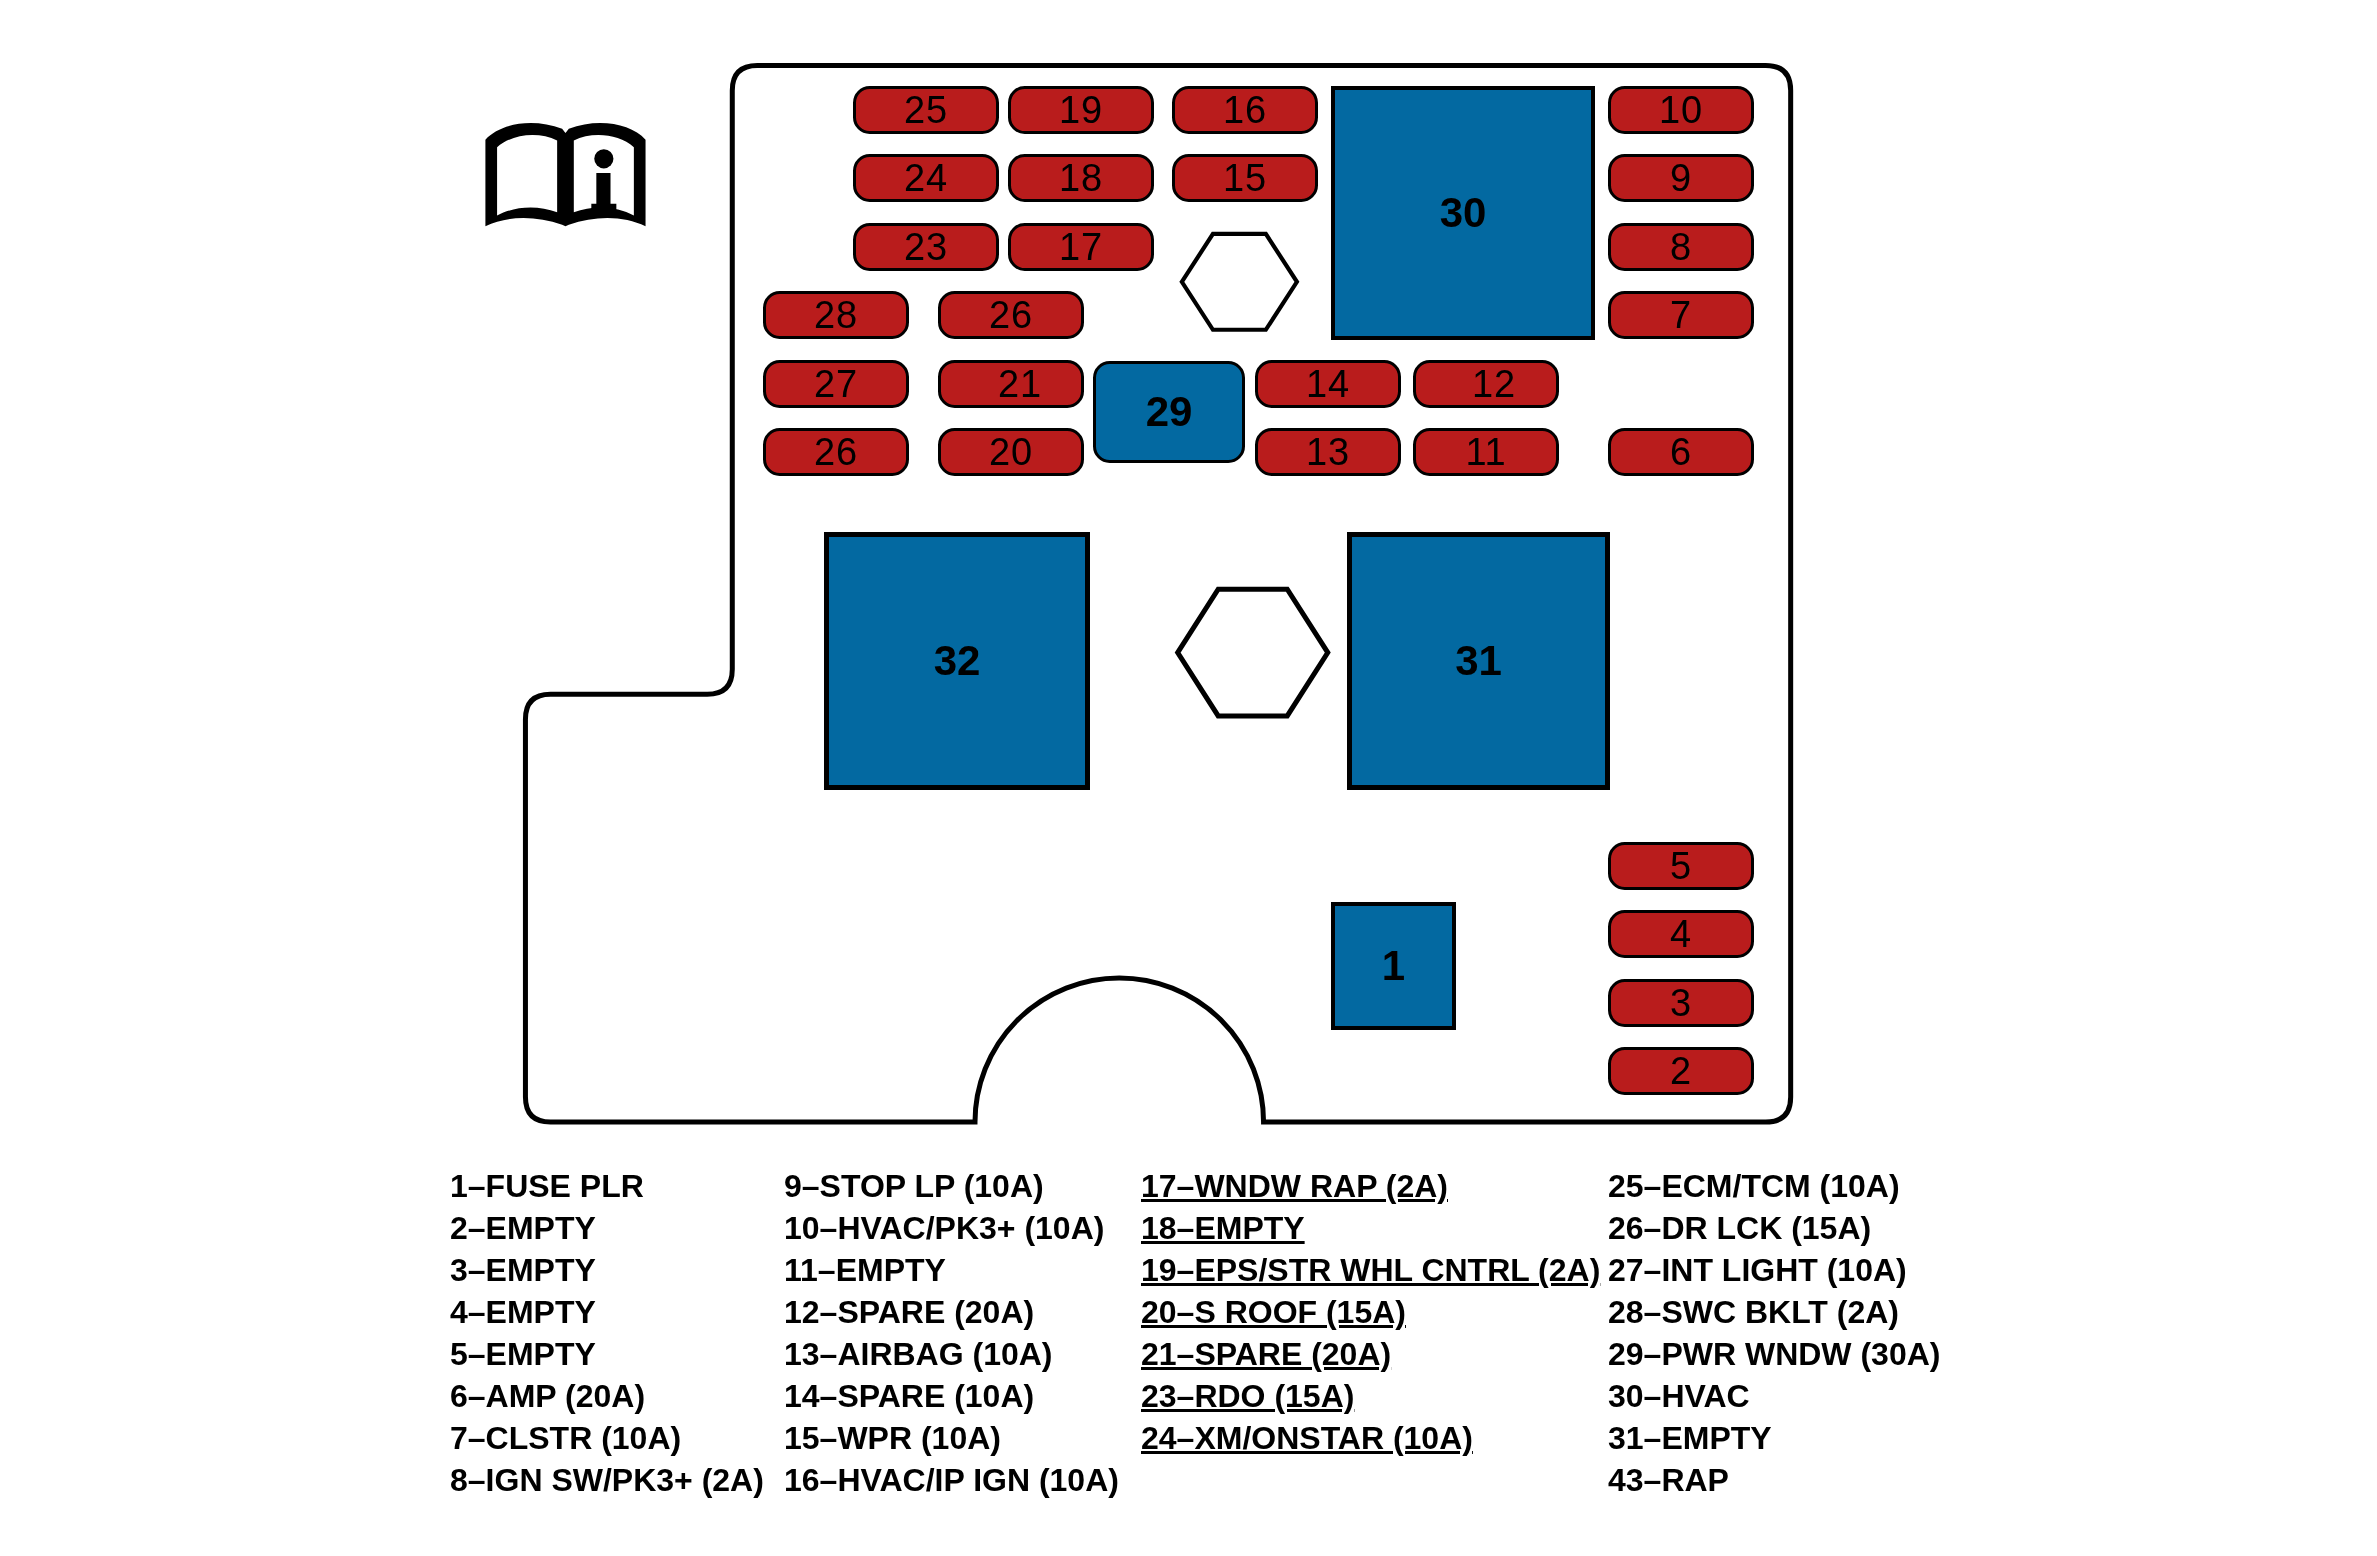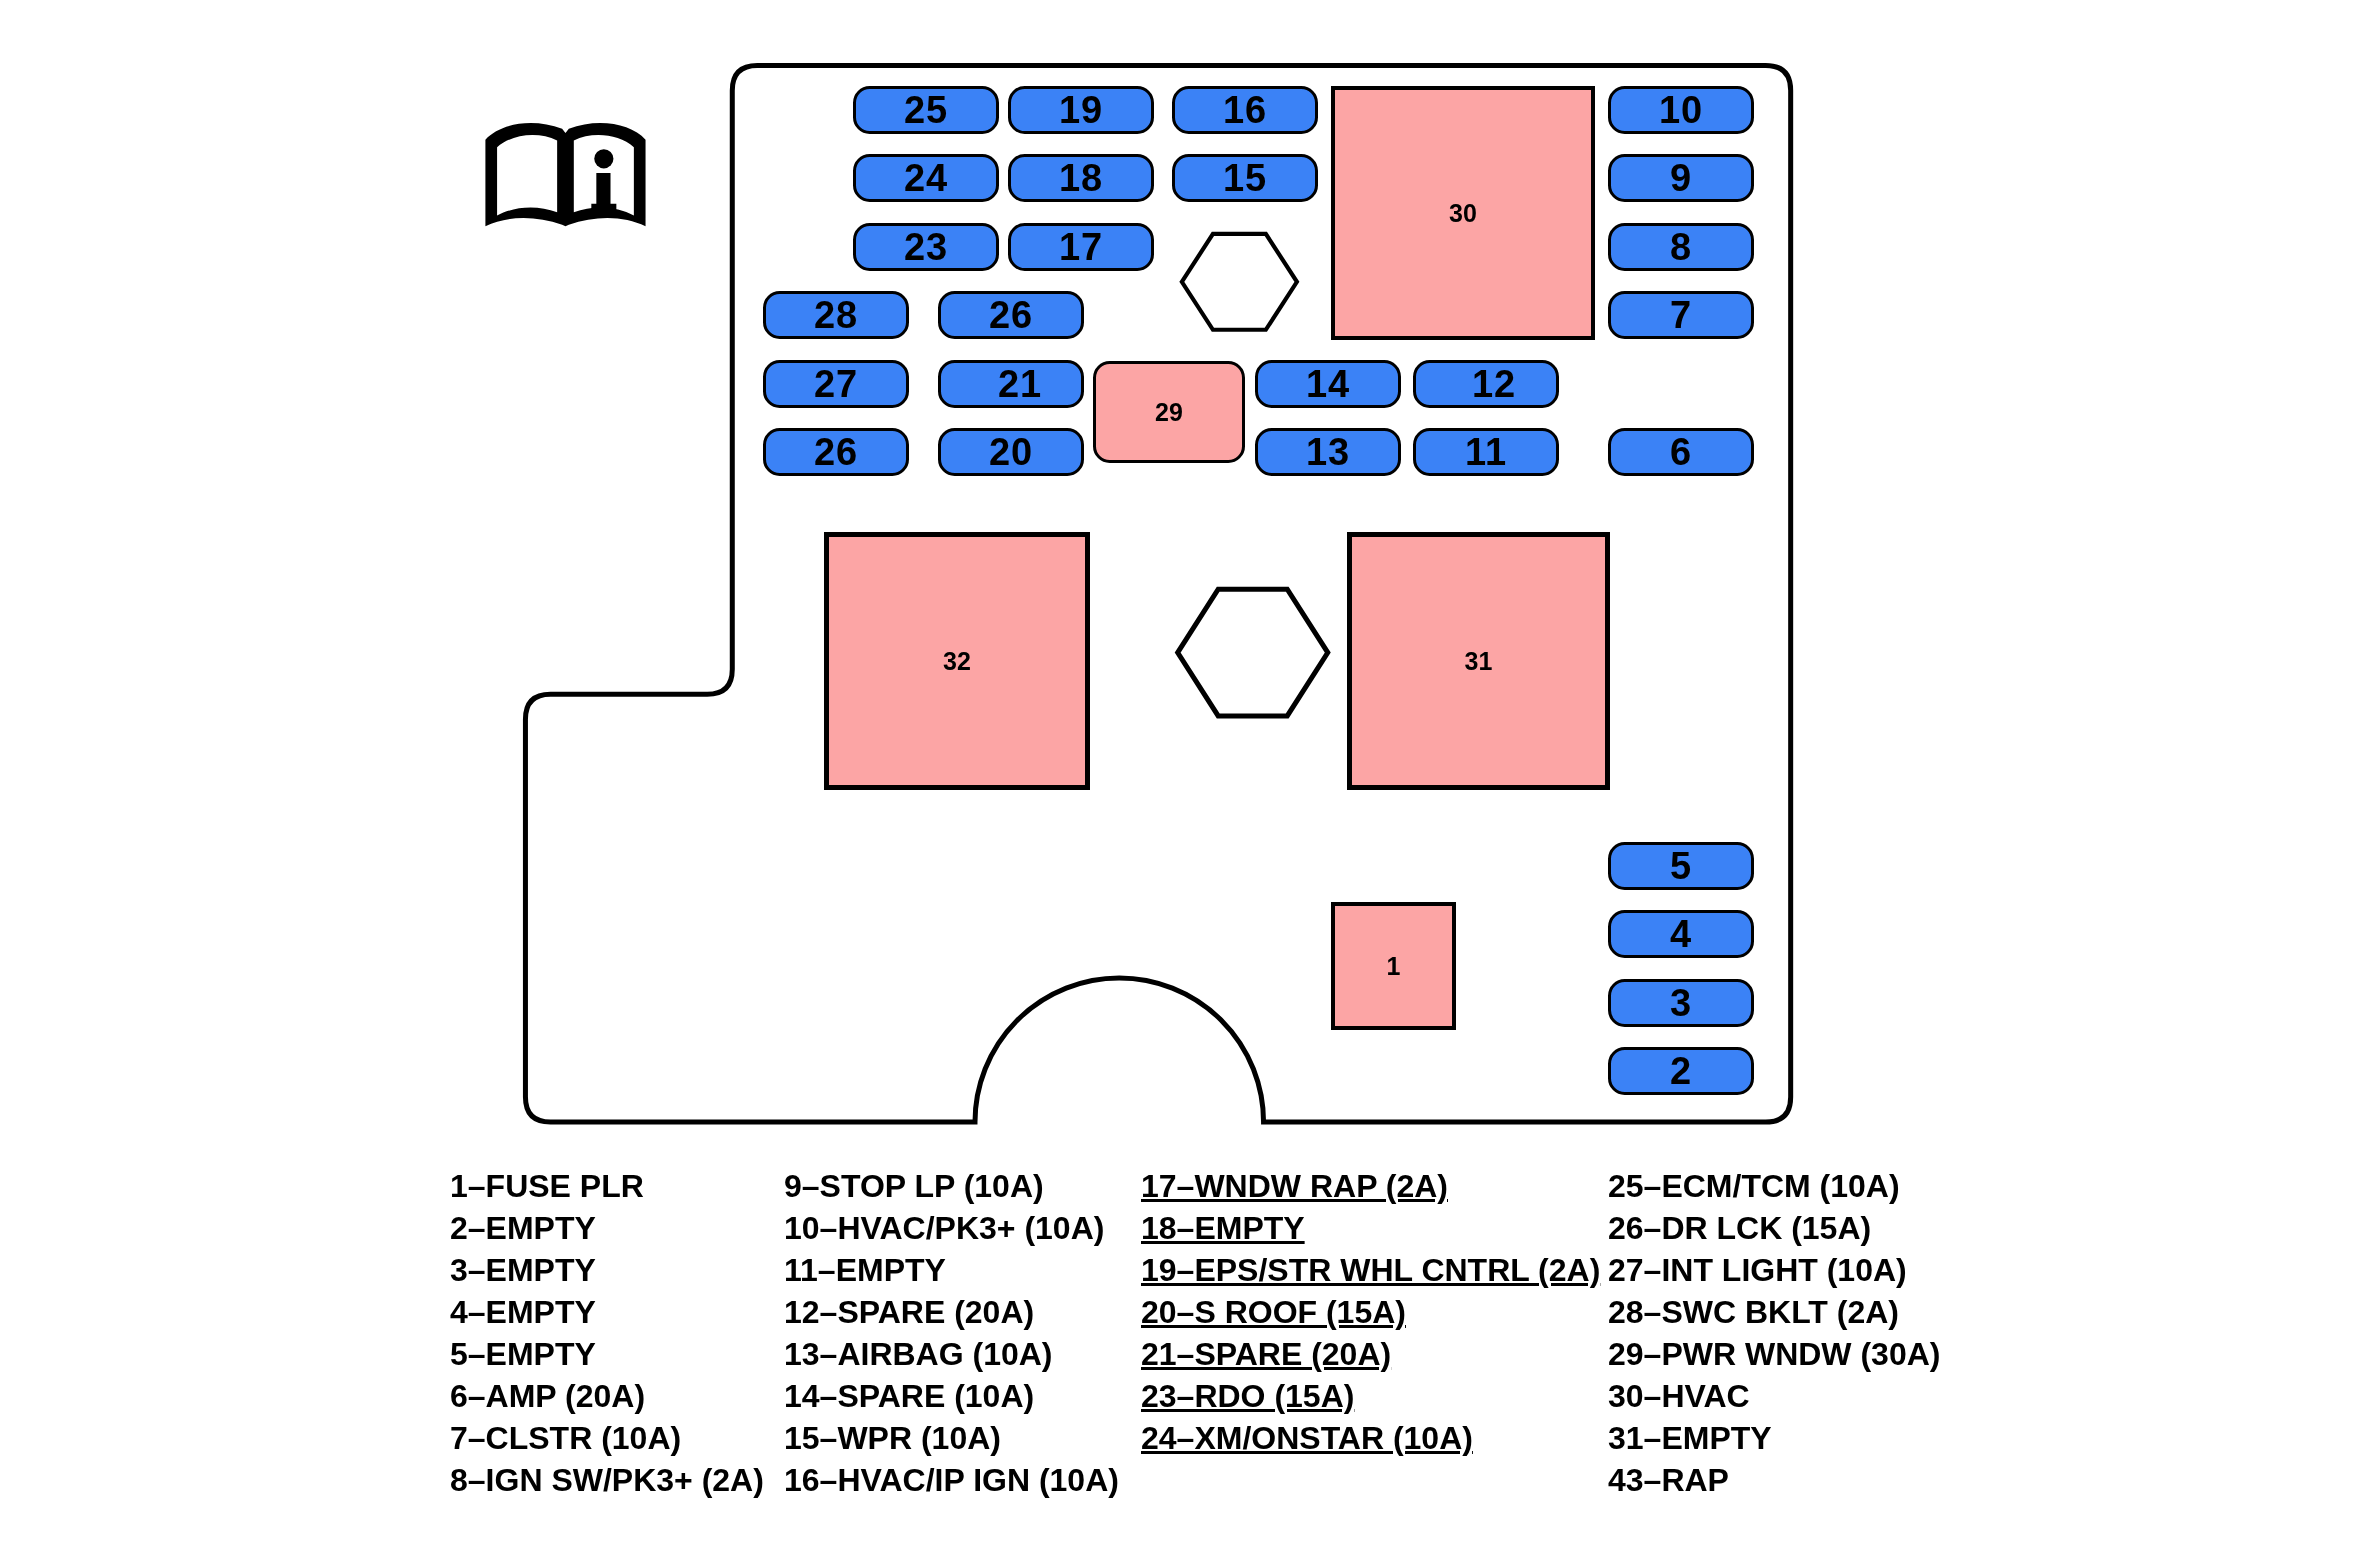--- a/index.html
+++ b/index.html
@@ -5,29 +5,29 @@
   html,body{margin:0;padding:0;background:#ffffff;}
   body{
     width:2377px;height:1557px;position:relative;overflow:hidden;
     font-family:"Liberation Sans",sans-serif;color:#000;
   }
   #stage{position:absolute;left:0;top:0;width:2377px;height:1557px;}
   #outline-svg{position:absolute;left:0;top:0;}
   .pill{
     position:absolute;box-sizing:border-box;
     width:146px;height:48px;
-    border:3.3px solid #000;border-radius:16.7px;background:#3b82f6;
+    border:3.3px solid #000;border-radius:16.7px;background:#b91c1c;
     display:flex;align-items:center;justify-content:center;
-    font-size:38px;font-weight:700;letter-spacing:0.8px;
+    font-size:38px;font-weight:400;letter-spacing:0.8px;
   }
   .relay{
     position:absolute;box-sizing:border-box;
-    border:4.2px solid #000;background:#fca5a5;
+    border:4.2px solid #000;background:#0369a1;
     display:flex;align-items:center;justify-content:center;
-    font-size:25px;font-weight:700;
+    font-size:42px;font-weight:700;
   }
   .relay.style-29{border-width:3.3px;border-radius:16.7px;}
   .relay.style-31,.relay.style-32{border-width:5px;}
   .relay.style-30,.relay.style-1{border-width:4.2px;}
   .legend-col{position:absolute;font-size:32px;font-weight:700;}
   .legend-row{height:42px;line-height:42px;white-space:nowrap;}
 </style>
 </head>
 <body>
 

